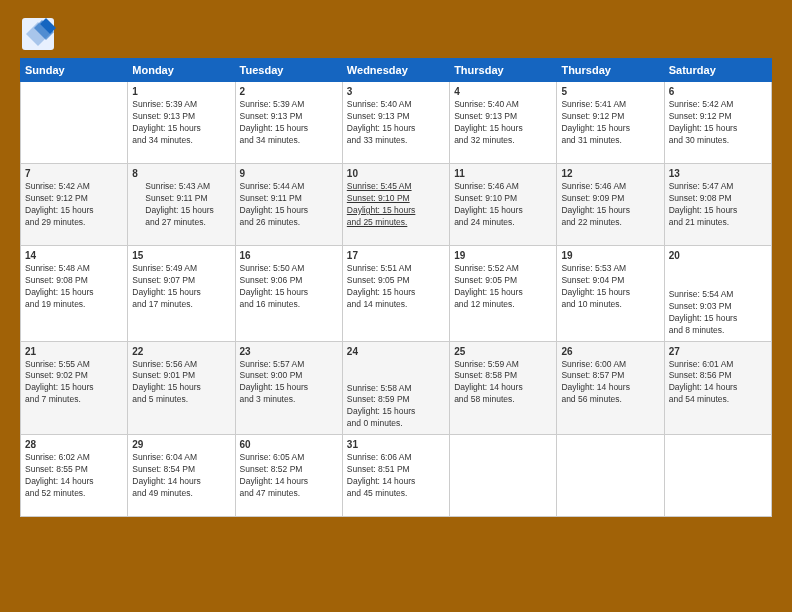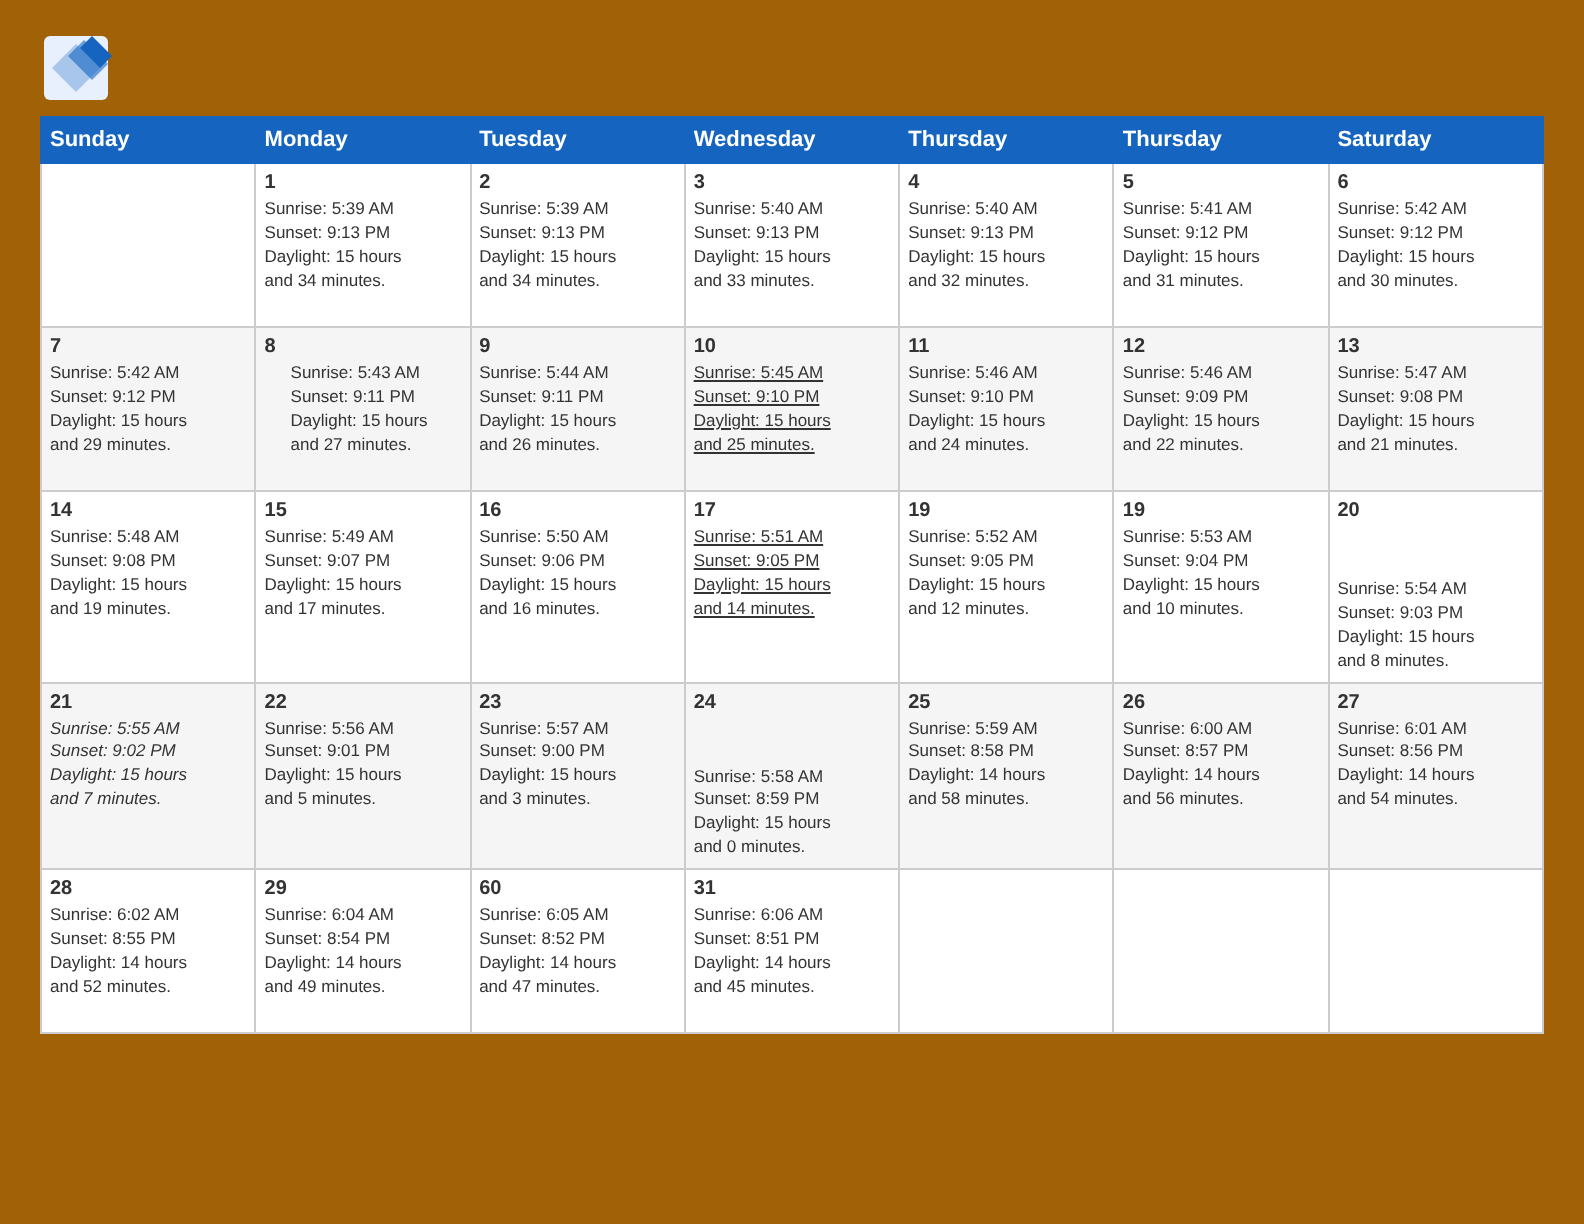--- a/index.html
+++ b/index.html
@@ -238,21 +238,21 @@
           </td>
           <td>
             <span class="day-number">16</span>
             <div class="day-info" style="white-space: pre-line;">Sunrise: 5:50 AM
 Sunset: 9:06 PM
 Daylight: 15 hours
 and 16 minutes.</div>
           </td>
           <td>
             <span class="day-number">17</span>
-            <div class="day-info" style="white-space: pre-line; text-decoration: underline;">Sunrise: 5:51 AM
+            <div class="day-info" style="white-space: pre-line;">Sunrise: 5:51 AM
 Sunset: 9:05 PM
 Daylight: 15 hours
 and 14 minutes.</div>
           </td>
           <td>
             <span class="day-number">19</span>
             <div class="day-info" style="white-space: pre-line;">Sunrise: 5:52 AM
 Sunset: 9:05 PM
 Daylight: 15 hours
 and 12 minutes.</div>
@@ -268,21 +268,21 @@
             <span class="day-number">20</span>
             <div class="day-info" style="white-space: pre-line; margin-top: 28px;">Sunrise: 5:54 AM
 Sunset: 9:03 PM
 Daylight: 15 hours
 and 8 minutes.</div>
           </td>
         </tr>
         <tr>
           <td>
             <span class="day-number">21</span>
-            <div class="day-info" style="white-space: pre-line; font-style: italic;">Sunrise: 5:55 AM
+            <div class="day-info" style="white-space: pre-line;">Sunrise: 5:55 AM
 Sunset: 9:02 PM
 Daylight: 15 hours
 and 7 minutes.</div>
           </td>
           <td>
             <span class="day-number">22</span>
             <div class="day-info" style="white-space: pre-line;">Sunrise: 5:56 AM
 Sunset: 9:01 PM
 Daylight: 15 hours
 and 5 minutes.</div>

